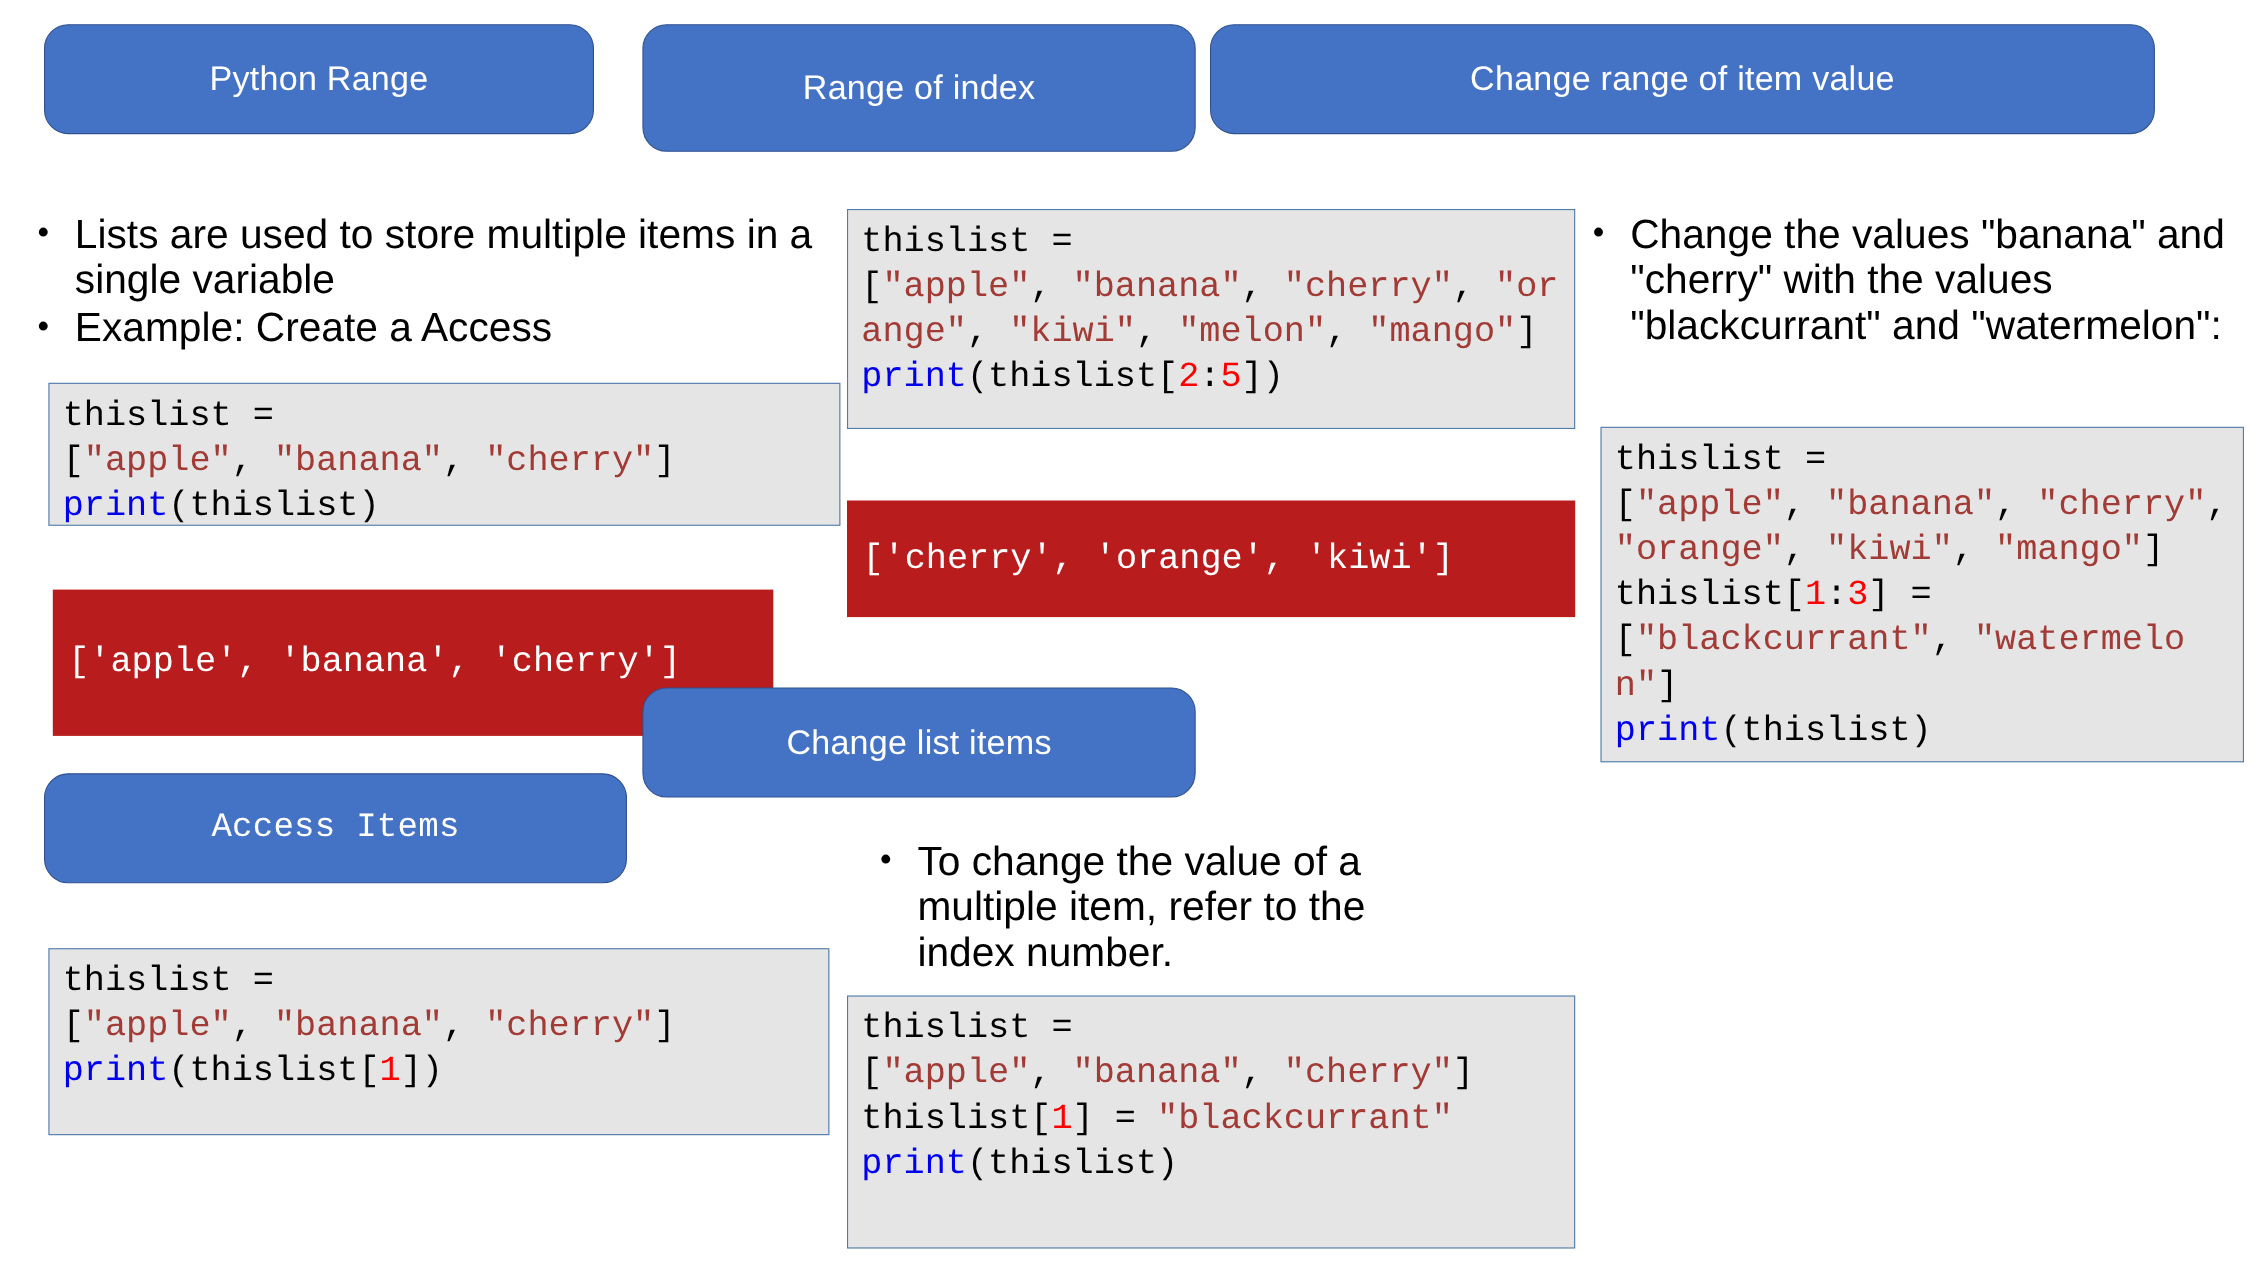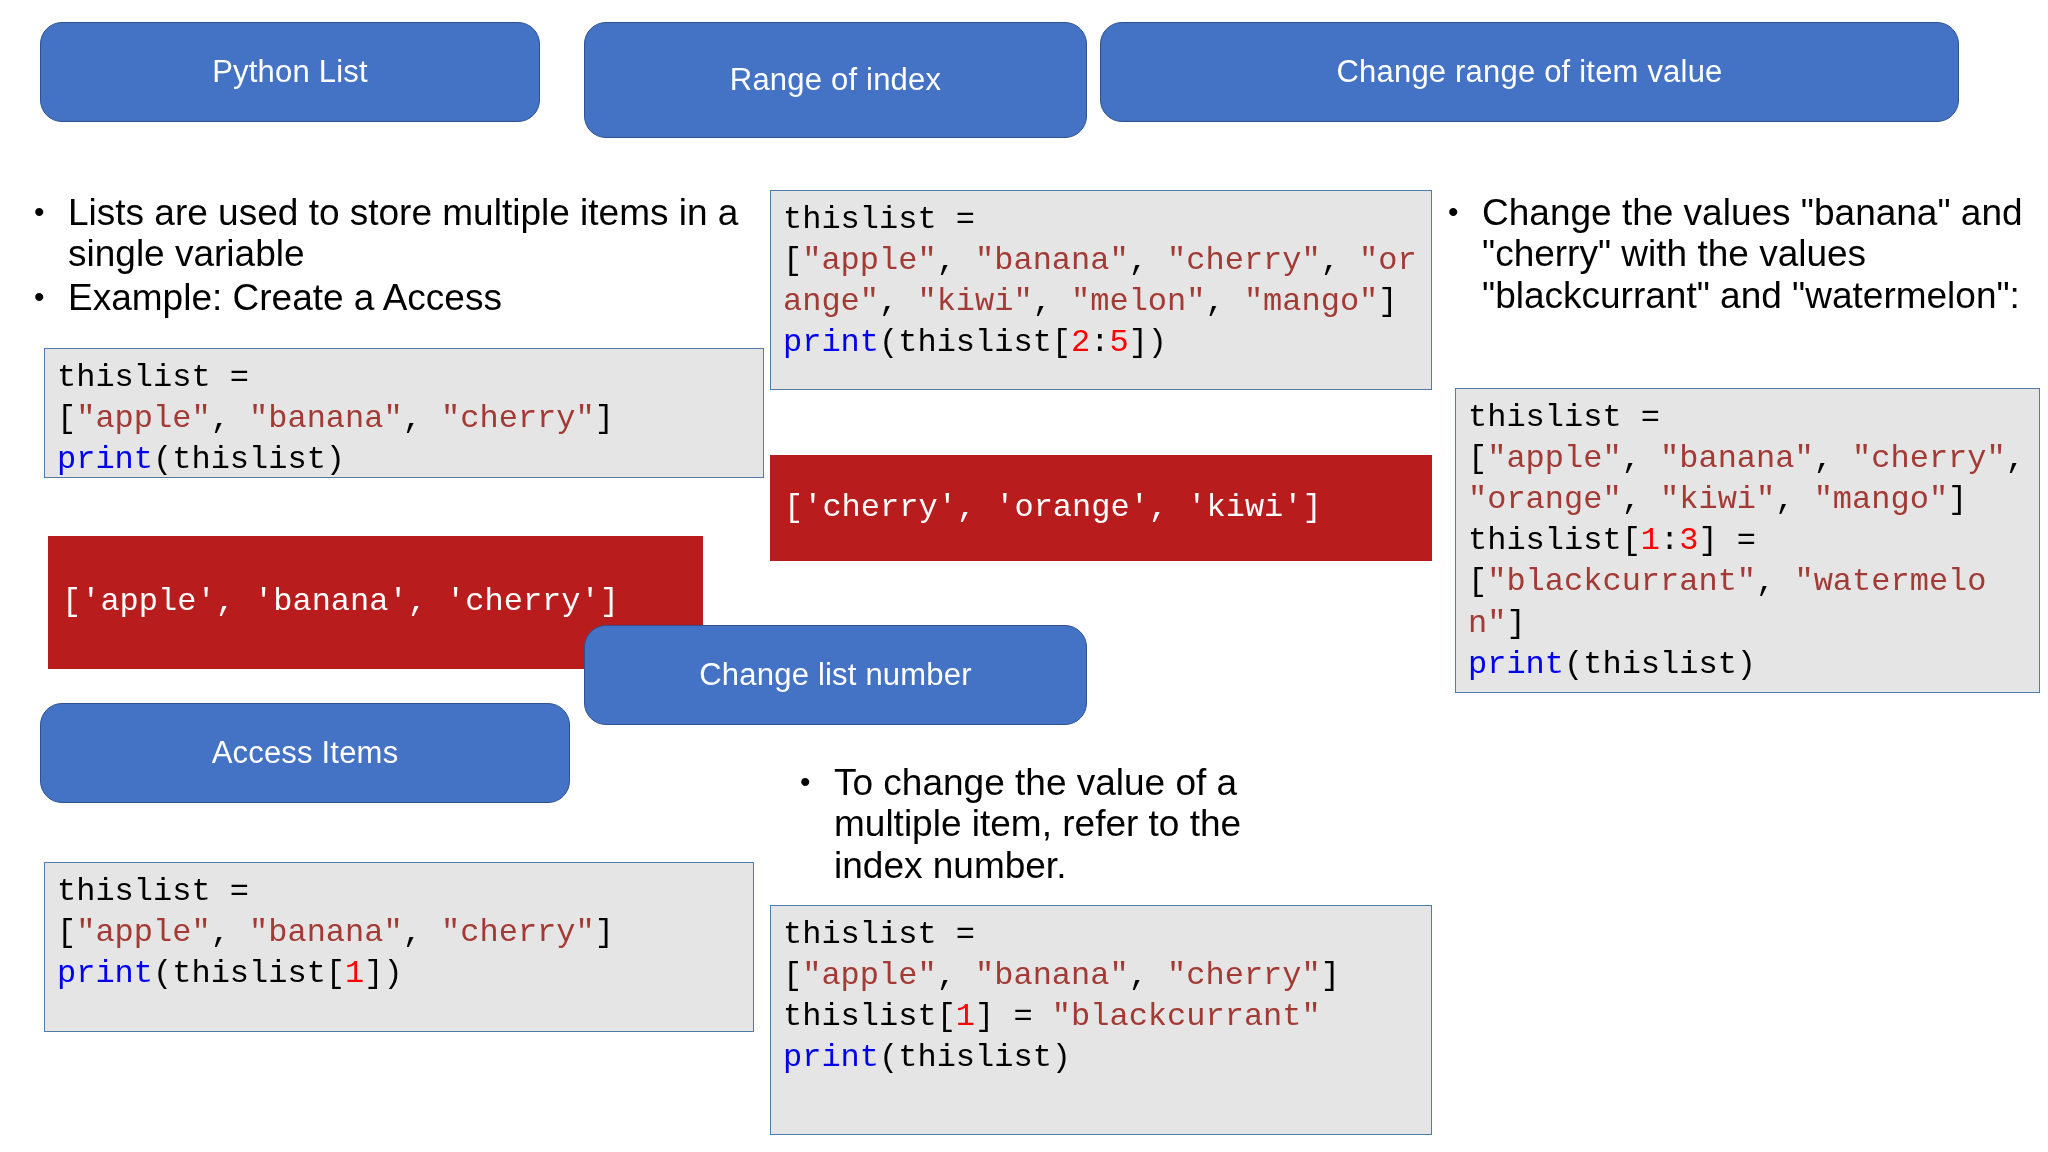--- a/index.html
+++ b/index.html
@@ -105,21 +105,21 @@
   
   .tok-str  { color: #A23A35; }
   .tok-fn   { color: #0000EE; }
   .tok-num  { color: #FF0000; }
   .tok-plain{ color: #000000; }
 
   
   #pill-python-list        { left: 40px;   top: 22px;  width: 500px; height: 100px; }
   #pill-range-of-index     { left: 584px;  top: 22px;  width: 503px; height: 116px; }
   #pill-change-range       { left: 1100px; top: 22px;  width: 859px; height: 100px; }
-  #pill-access-items       { left: 40px;   top: 703px; width: 530px; height: 100px; }
+  #pill-access-items       { left: 40px;   top: 703px; width: 530px; height: 100px; font-family: Liberation Mono, monospace; }
   #pill-change-list-items  { left: 584px;  top: 625px; width: 503px; height: 100px; }
 
   #bullets-col1  { left: 34px;   top: 192px; width: 720px; }
   #bullets-col2  { left: 800px;  top: 762px; width: 520px; }
   #bullets-col3  { left: 1448px; top: 192px; width: 590px; }
 
   #code-col1-create { left: 44px;  top: 348px; width: 720px; height: 130px; }
   #code-col1-access { left: 44px;  top: 862px; width: 710px; height: 170px; }
   #out-col1-create  { left: 48px;  top: 536px; width: 655px; height: 133px; }
 
@@ -128,21 +128,21 @@
   #out-col2-range   { left: 770px; top: 455px; width: 662px; height: 106px; }
 
   #code-col3-change { left: 1455px; top: 388px; width: 585px; height: 305px; }
   #out-col3-change  { left: 1438px; top: 797px; width: 610px; height: 158px; }
 </style>
 </head>
 <body>
 
 <div class="slide">
 
-  <div class="pill" id="pill-python-list">Python List</div>
+  <div class="pill" id="pill-python-list">Python Range</div>
 
   <div class="bullets" id="bullets-col1">
     <div class="bullet-row">
       <span class="bullet-dot">•</span>
       <span class="bullet-text">Lists are used to store multiple items in a single variable</span>
     </div>
     <div class="bullet-row">
       <span class="bullet-dot">•</span>
       <span class="bullet-text">Example: Create a Access</span>
     </div>
@@ -159,21 +159,21 @@
   <div class="codebox" id="code-col1-access"><div><span class="tok-plain">thislist =</span></div><div><span class="tok-plain">[</span><span class="tok-str">"apple"</span><span class="tok-plain">, </span><span class="tok-str">"banana"</span><span class="tok-plain">, </span><span class="tok-str">"cherry"</span><span class="tok-plain">]</span></div><div><span class="tok-fn">print</span><span class="tok-plain">(thislist[</span><span class="tok-num">1</span><span class="tok-plain">])</span></div></div>
 
   <div class="pill" id="pill-range-of-index">Range of index</div>
 
   <div class="codebox" id="code-col2-range"><div><span class="tok-plain">thislist =</span></div><div><span class="tok-plain">[</span><span class="tok-str">"apple"</span><span class="tok-plain">, </span><span class="tok-str">"banana"</span><span class="tok-plain">, </span><span class="tok-str">"cherry"</span><span class="tok-plain">, </span><span class="tok-str">"orange"</span><span class="tok-plain">, </span><span class="tok-str">"kiwi"</span><span class="tok-plain">, </span><span class="tok-str">"melon"</span><span class="tok-plain">, </span><span class="tok-str">"mango"</span><span class="tok-plain">]</span></div><div><span class="tok-fn">print</span><span class="tok-plain">(thislist[</span><span class="tok-num">2</span><span class="tok-plain">:</span><span class="tok-num">5</span><span class="tok-plain">])</span></div></div>
 
   <div class="console" id="out-col2-range">
     <span>['cherry', 'orange', 'kiwi']</span>
   </div>
 
-  <div class="pill" id="pill-change-list-items">Change list number</div>
+  <div class="pill" id="pill-change-list-items">Change list items</div>
 
   <div class="bullets" id="bullets-col2">
     <div class="bullet-row">
       <span class="bullet-dot">•</span>
       <span class="bullet-text">To change the value of a multiple item, refer to the index number.</span>
     </div>
   </div>
 
   <div class="codebox" id="code-col2-change"><div><span class="tok-plain">thislist =</span></div><div><span class="tok-plain">[</span><span class="tok-str">"apple"</span><span class="tok-plain">, </span><span class="tok-str">"banana"</span><span class="tok-plain">, </span><span class="tok-str">"cherry"</span><span class="tok-plain">]</span></div><div><span class="tok-plain">thislist[</span><span class="tok-num">1</span><span class="tok-plain">] = </span><span class="tok-str">"blackcurrant"</span></div><div><span class="tok-fn">print</span><span class="tok-plain">(thislist)</span></div></div>
 

